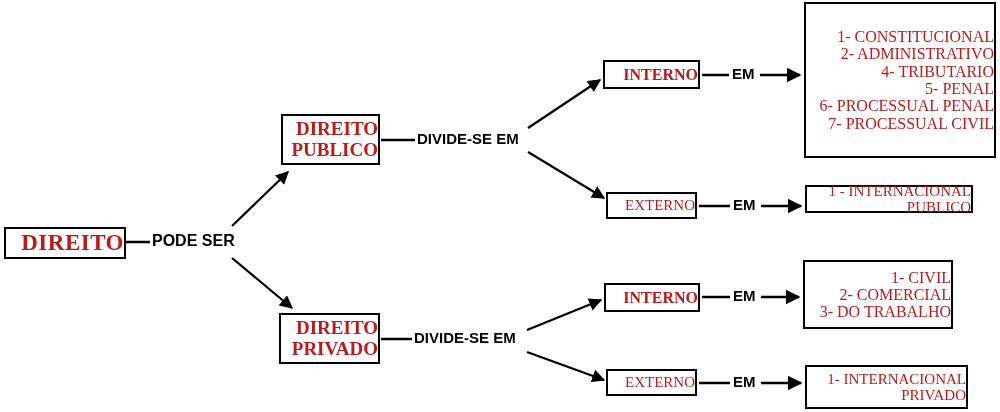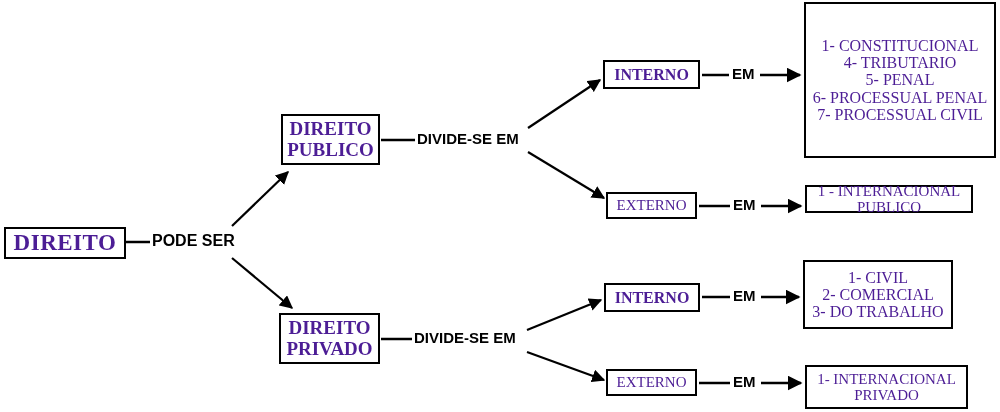--- a/index.html
+++ b/index.html
@@ -23,24 +23,24 @@
     height: 412px;
     pointer-events: none;
   }
   .node {
     position: absolute;
     box-sizing: border-box;
     border: 2px solid #000000;
     background: #ffffff;
     display: flex;
     flex-direction: column;
-    align-items: center;
+    align-items: flex-end;
     justify-content: center;
     text-align: center;
-    color: #4c1d95;
+    color: #b91c1c;
     font-family: "Liberation Serif", serif;
     line-height: 1.08;
     white-space: nowrap;
   }
 
   .node .ln { display: block; }
 
   
   #node-root {
     left: 4px; top: 227px; width: 122px; height: 32px;
@@ -177,20 +177,21 @@
   <div class="node" id="node-interno-priv">
     <span class="ln">INTERNO</span>
   </div>
 
   <div class="node" id="node-externo-priv">
     <span class="ln">EXTERNO</span>
   </div>
 
   <div class="node" id="node-list-pub-int">
     <span class="ln">1- CONSTITUCIONAL</span>
+    <span class="ln">2- ADMINISTRATIVO</span>
     <span class="ln">4- TRIBUTARIO</span>
     <span class="ln">5- PENAL</span>
     <span class="ln">6- PROCESSUAL PENAL</span>
     <span class="ln">7- PROCESSUAL CIVIL</span>
   </div>
 
   <div class="node" id="node-list-pub-ext">
     <span class="ln">1 - INTERNACIONAL</span>
     <span class="ln">PUBLICO</span>
   </div>

